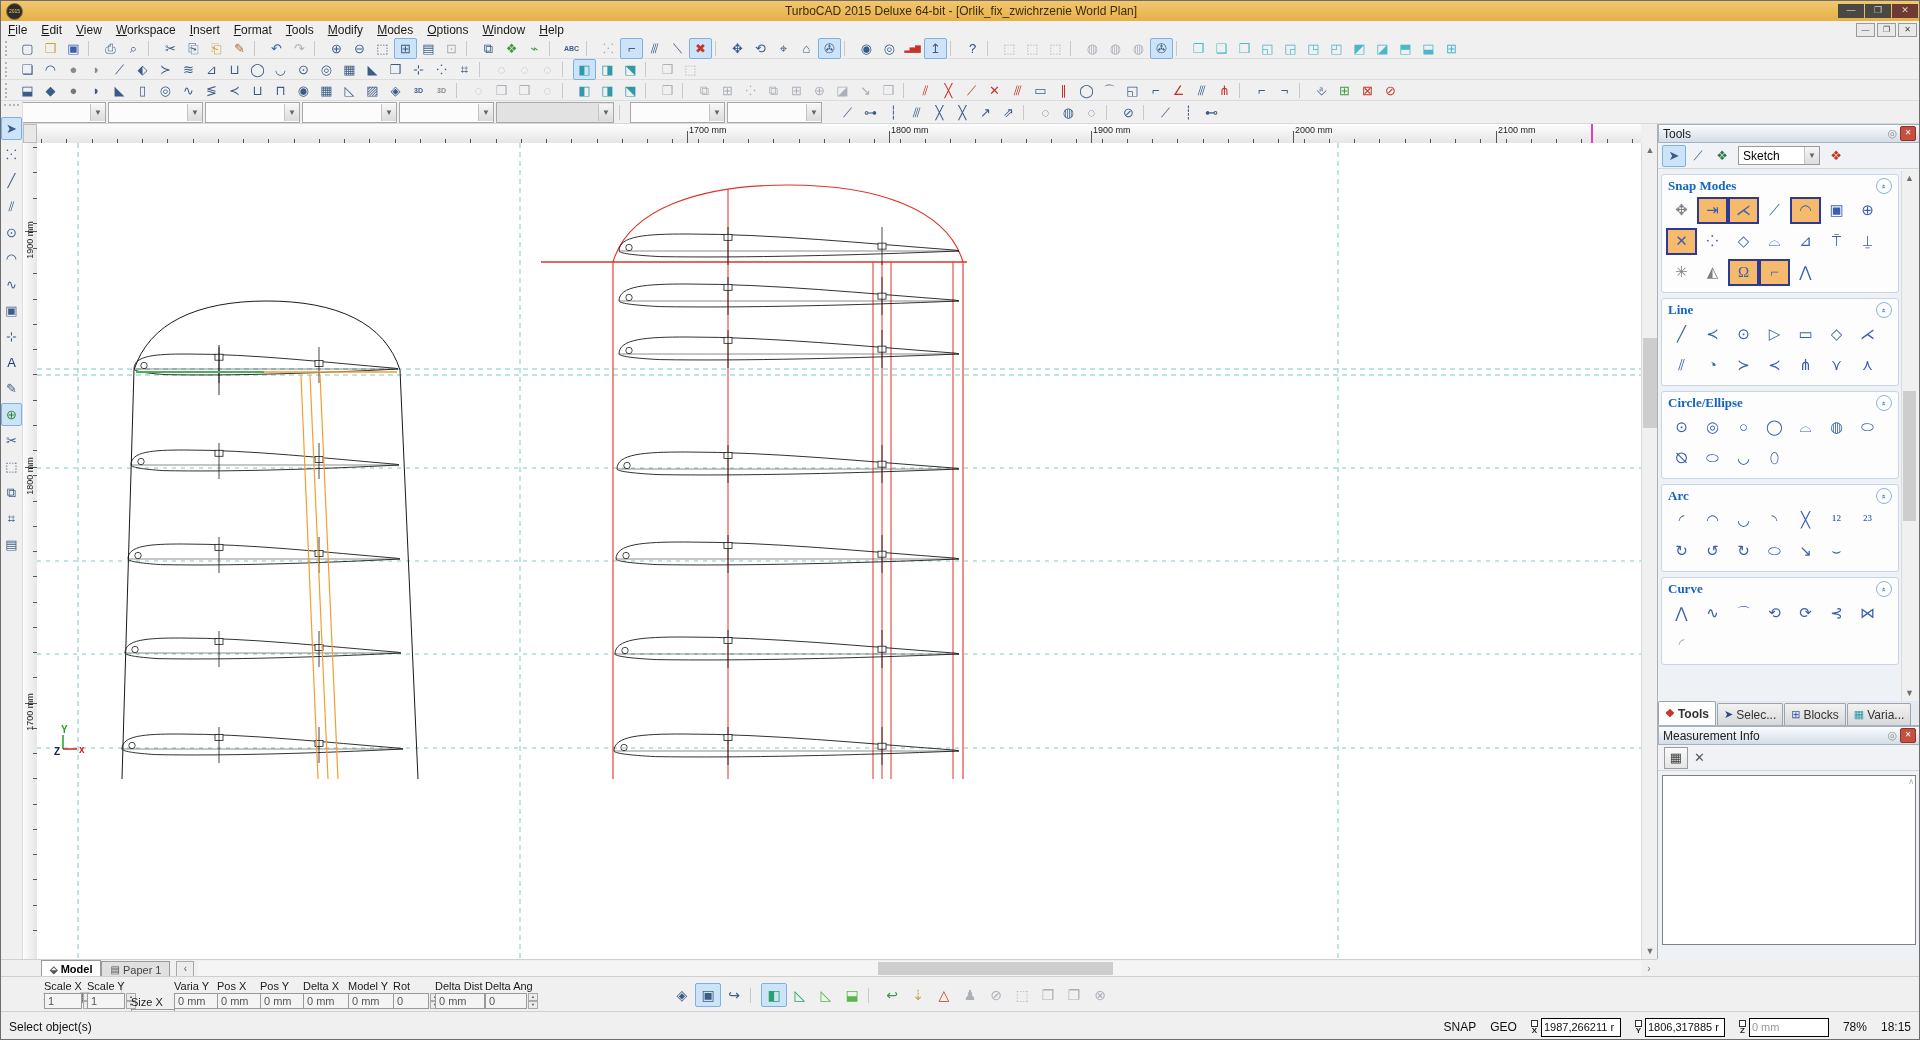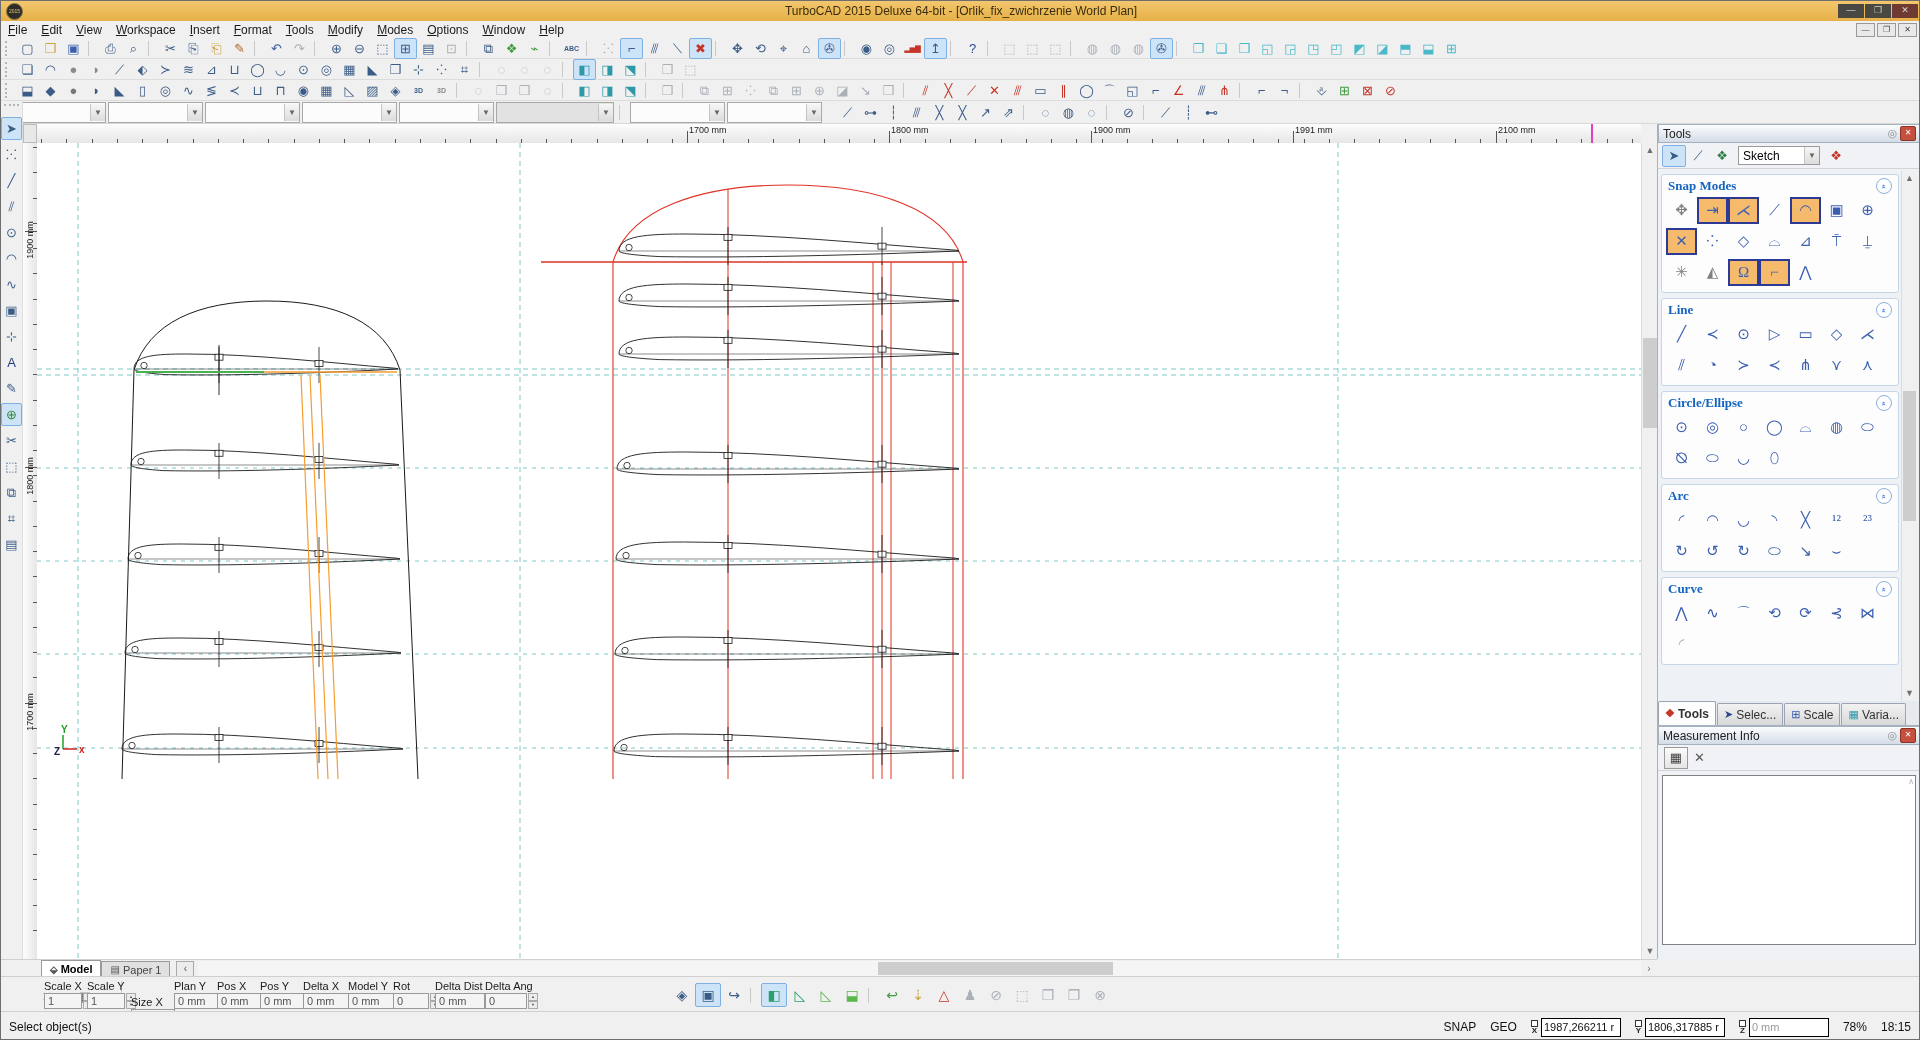--- a/index.html
+++ b/index.html
@@ -861,21 +861,21 @@
       <div class="htick" style="left: 1544.25px; height: 4px;"></div>
       <div class="htick" style="left: 1569.5px; height: 4px;"></div>
       <div class="htick" style="left: 1594.75px; height: 4px;"></div>
       <div class="htick" style="left: 650px; height: 12px;"></div>
       <div class="hlabel" style="left: 652px;">1700 mm</div>
       <div class="htick" style="left: 852px; height: 12px;"></div>
       <div class="hlabel" style="left: 854px;">1800 mm</div>
       <div class="htick" style="left: 1054px; height: 12px;"></div>
       <div class="hlabel" style="left: 1056px;">1900 mm</div>
       <div class="htick" style="left: 1256px; height: 12px;"></div>
-      <div class="hlabel" style="left: 1258px;">1991 mm</div>
+      <div class="hlabel" style="left: 1258px;">2000 mm</div>
       <div class="htick" style="left: 1459px; height: 12px;"></div>
       <div class="hlabel" style="left: 1461px;">2100 mm</div>
       <div style="position: absolute; top: 0px; bottom: 0px; width: 2px; left: 1554px; background: rgb(224, 64, 192);"></div>
     </div>
   <div id="vruler" class="abs">
       <div class="vtick" style="top: 4px; width: 4px;"></div>
       <div class="vtick" style="top: 29.25px; width: 4px;"></div>
       <div class="vtick" style="top: 54.5px; width: 4px;"></div>
       <div class="vtick" style="top: 79.75px; width: 4px;"></div>
       <div class="vtick" style="top: 105px; width: 4px;"></div>
@@ -1365,21 +1365,21 @@
         <div class="ptab active">
           <span style="color: rgb(196, 52, 39); font-size: 11px;">❖</span>
           <span>Tools</span>
         </div>
         <div class="ptab">
           <span style="color: rgb(42, 74, 138); font-size: 11px;">➤</span>
           <span>Selec...</span>
         </div>
         <div class="ptab">
           <span style="color: rgb(58, 95, 174); font-size: 11px;">⊞</span>
-          <span>Scale</span>
+          <span>Blocks</span>
         </div>
         <div class="ptab">
           <span style="color: rgb(46, 154, 168); font-size: 11px;">▦</span>
           <span>Varia...</span>
         </div>
       </div>
     <div id="meas-header" class="pane-header">
       <span>Measurement Info</span>
       <span class="ph-icons">
         <span class="ph-pin">◎</span>
@@ -1426,21 +1426,21 @@
             </div>
           </div>
         </div>
         <div class="fld" style="left: 130px; margin-top: 16px;">
           <div class="fld-label">Size X</div>
           <div class="fld-box">
             <div class="fld-input" style="width: 36px;">0 mm</div>
           </div>
         </div>
         <div class="fld" style="left: 173px;">
-          <div class="fld-label">Plan Y</div>
+          <div class="fld-label">Varia Y</div>
           <div class="fld-box">
             <div class="fld-input" style="width: 36px;">0 mm</div>
           </div>
         </div>
         <div class="fld" style="left: 216px;">
           <div class="fld-label">Pos X</div>
           <div class="fld-box">
             <div class="fld-input" style="width: 36px;">0 mm</div>
           </div>
         </div>

